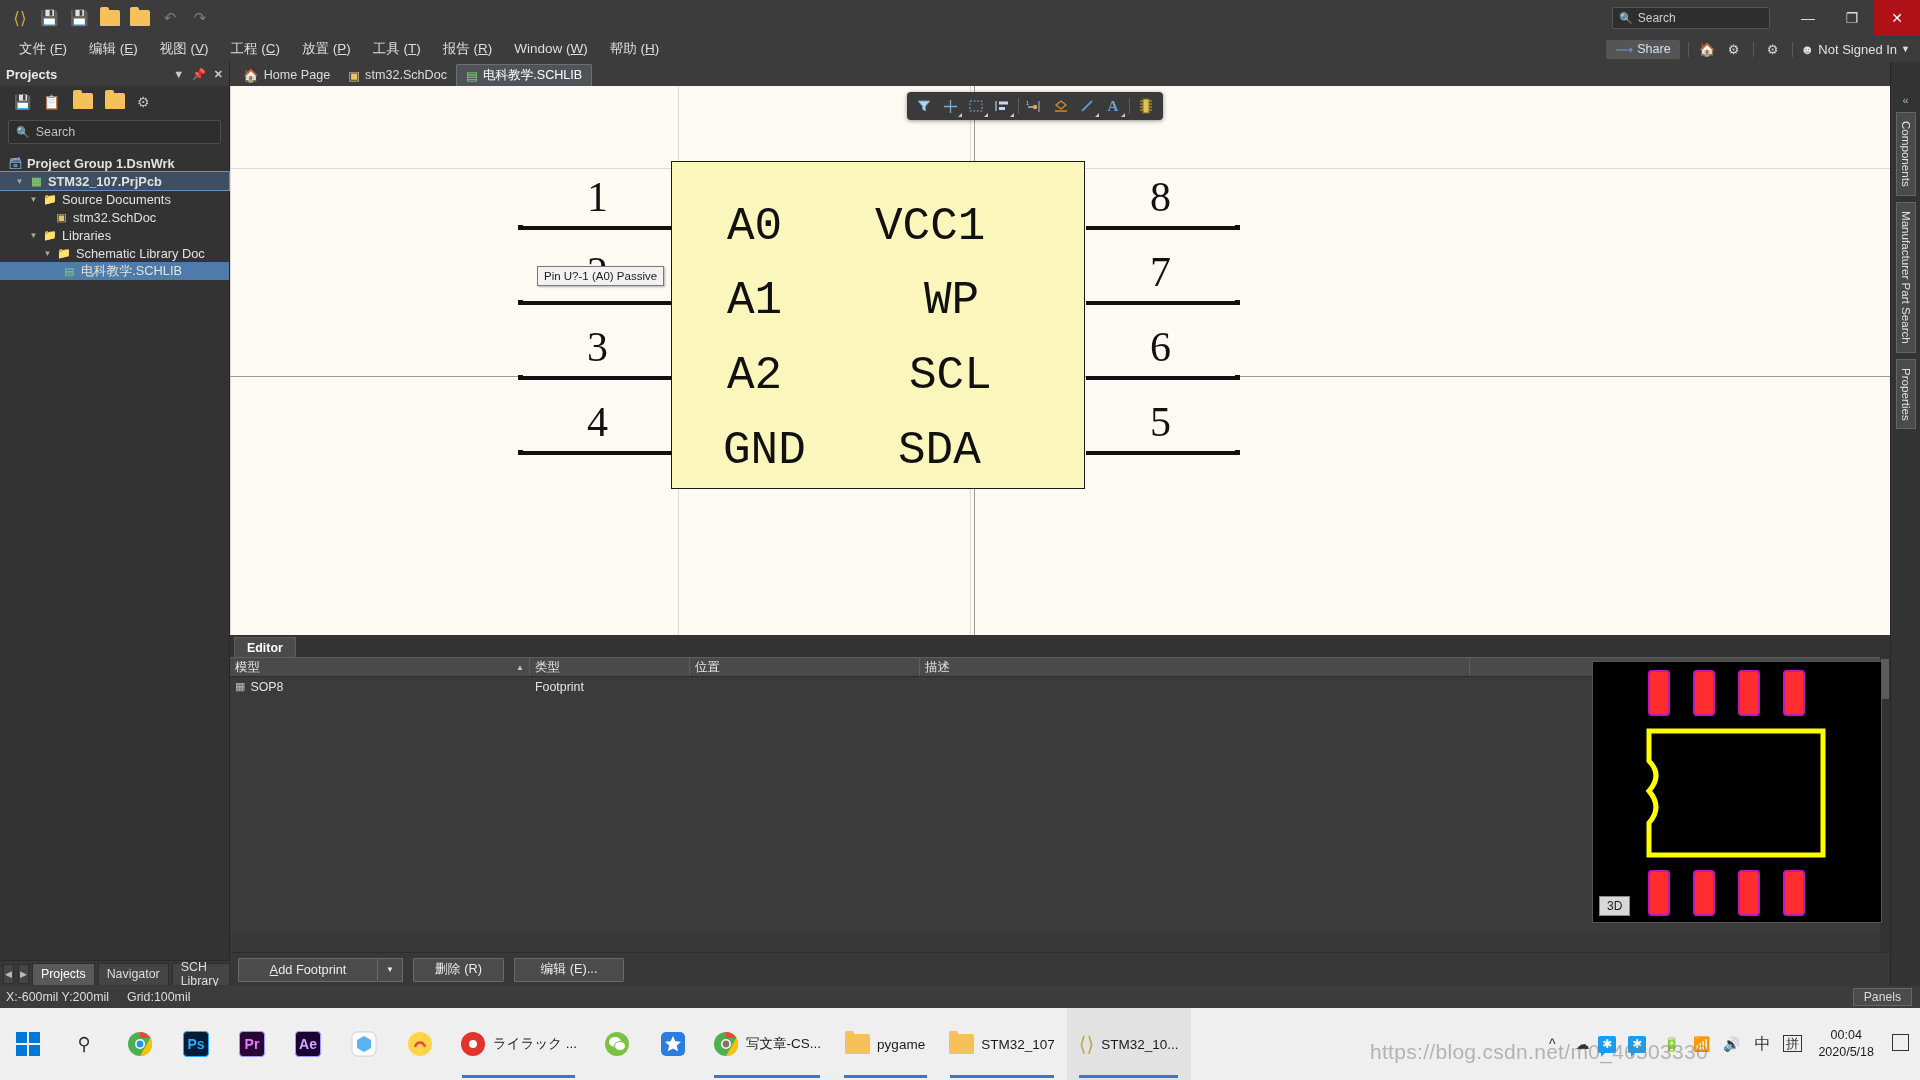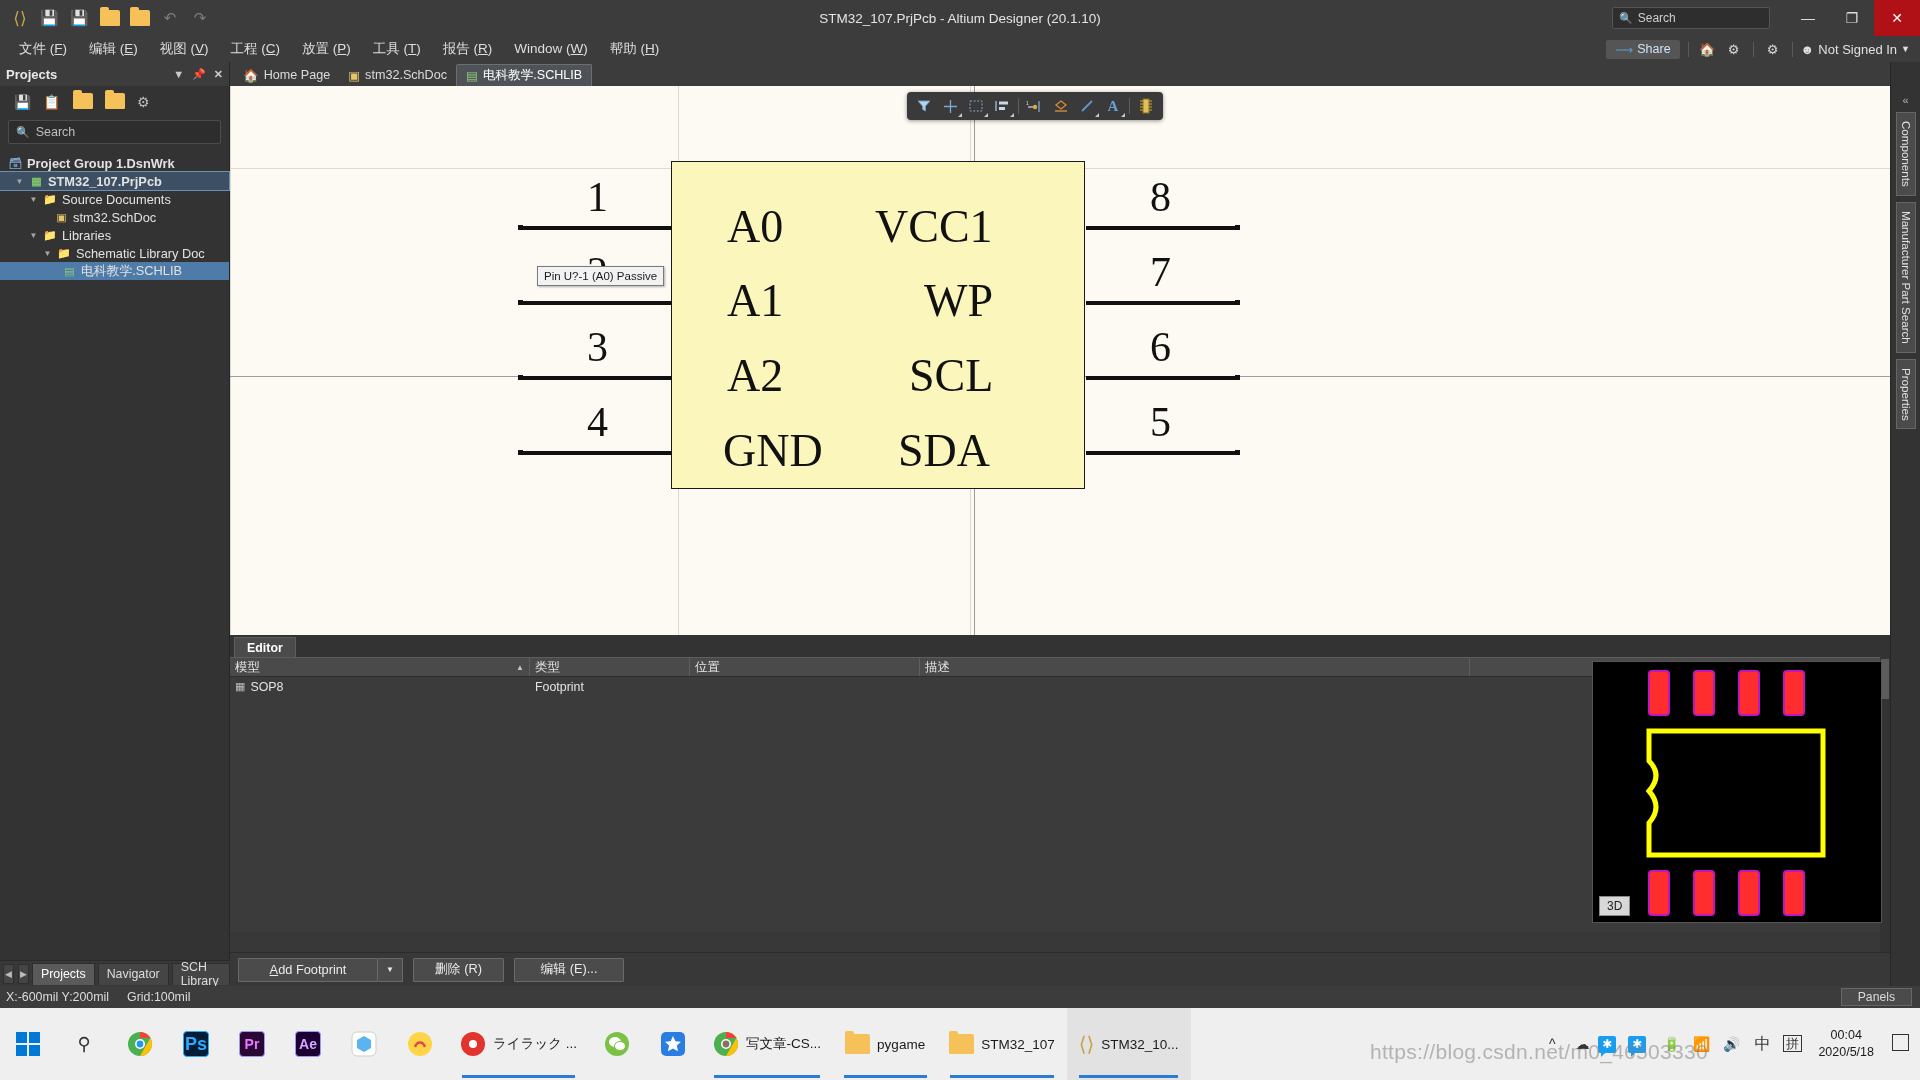--- a/index.html
+++ b/index.html
@@ -156,21 +156,21 @@
   .sym-body {
     position: absolute; background: #fbf6bb; border: 1.6px solid #1a1a1a;
   }
   .pin-line { position: absolute; height: 3.5px; background: #111; }
   .pin-sq { position: absolute; width: 5px; height: 5px; background: #111; }
   .pinnum {
     position: absolute; font-family: "Liberation Serif", serif;
     font-size: 42px; color: #111; line-height: 1;
   }
   .pinname {
-    position: absolute; font-family: Liberation Serif, serif;
+    position: absolute; font-family: Liberation Mono, monospace;
     font-size: 46px; color: #111; line-height: 1; white-space: nowrap;
   }
   .tooltip {
     position: absolute; background: #f2f2f2; border: 1px solid #7a7a7a;
     font-size: 11.5px; color: #1a1a1a; padding: 3px 6px; white-space: nowrap;
     box-shadow: 1px 1px 2px rgba(0,0,0,.3);
   }
 
   
   .modelpanel {
@@ -242,21 +242,21 @@
   }
 
   
   .statusbar {
     position: absolute; left: 0; top: 986px; width: 1920px; height: 22px;
     background: #3c3c3c; display: flex; align-items: center;
     font-size: 12.4px; color: #dcdcdc; padding-left: 6px; gap: 18px;
   }
   .sb-panels {
     margin-left: auto; margin-right: 8px; background: #4b4b4b;
-    border: 1px solid #676767; padding: 1px 16px; font-size: 12.2px;
+    border: 1px solid #676767; padding: 1px 10px; font-size: 12.2px;
   }
 
   
   .taskbar {
     position: absolute; left: 0; top: 1008px; width: 1920px; height: 72px;
     background: #f0efef; display: flex; align-items: center;
   }
   .tk-start {
     width: 56px; height: 72px; display: flex; align-items: center; justify-content: center;
   }
@@ -319,21 +319,20 @@
       <div class="tb-ico" style="color:#8a8a8a;">💾</div>
       <div class="tb-ico" style="color:#e8b council;">
           <span class="folder-ico"></span>
         </div>
       <div class="tb-ico">
           <span class="folder-ico"></span>
         </div>
       <div class="tb-ico" style="color:#7d7d7d;">↶</div>
       <div class="tb-ico" style="color:#7d7d7d;">↷</div>
     </div>
-    <div class="tb-title">STM32_107.PrjPcb - Altium Designer (20.1.10)</div>
     <div class="tb-right">
       <div class="tb-search">
         <span style="color:#cfcfcf;font-size:11px;">🔍</span>
         <span class="lbl">Search</span>
       </div>
       <div class="tb-win-btn">—</div>
       <div class="tb-win-btn">❐</div>
       <div class="tb-win-btn close">✕</div>
     </div>
   </div>
@@ -662,21 +661,21 @@
     <div class="tk-ico">
       <svg width="26" height="26" viewBox="0 0 26 26">
           <circle cx="13" cy="13" r="12" fill="#4caf50"></circle>
           <path d="M13 1a12 12 0 0 1 10.4 6H13z" fill="#f44336"></path>
           <path d="M23.4 7A12 12 0 0 1 13 25l5.2-9z" fill="#ffc107"></path>
           <circle cx="13" cy="13" r="5" fill="#fff"></circle>
           <circle cx="13" cy="13" r="3.4" fill="#2196f3"></circle>
         </svg>
     </div>
     <div class="tk-ico">
-      <div style="width:26px;height:26px;background:#001e36;border:1.5px solid #31a8ff;border-radius:4px;color:#31a8ff;font-size:18px;font-weight:bold;display:flex;align-items:center;justify-content:center;">Ps</div>
+      <div style="width:26px;height:26px;background:#001e36;border:1.5px solid #31a8ff;border-radius:4px;color:#31a8ff;font-size:14px;font-weight:bold;display:flex;align-items:center;justify-content:center;">Ps</div>
     </div>
     <div class="tk-ico">
       <div style="width:26px;height:26px;background:#2a0634;border:1.5px solid #9999ff;border-radius:4px;color:#ea77ff;font-size:14px;font-weight:bold;display:flex;align-items:center;justify-content:center;">Pr</div>
     </div>
     <div class="tk-ico">
       <div style="width:26px;height:26px;background:#1d0033;border:1.5px solid #9999ff;border-radius:4px;color:#d6a6ff;font-size:14px;font-weight:bold;display:flex;align-items:center;justify-content:center;">Ae</div>
     </div>
     <div class="tk-ico">
       <svg width="26" height="26" viewBox="0 0 26 26">
           <rect x="1" y="1" width="24" height="24" rx="5" fill="#ffffff" stroke="#cfcfcf"></rect>

